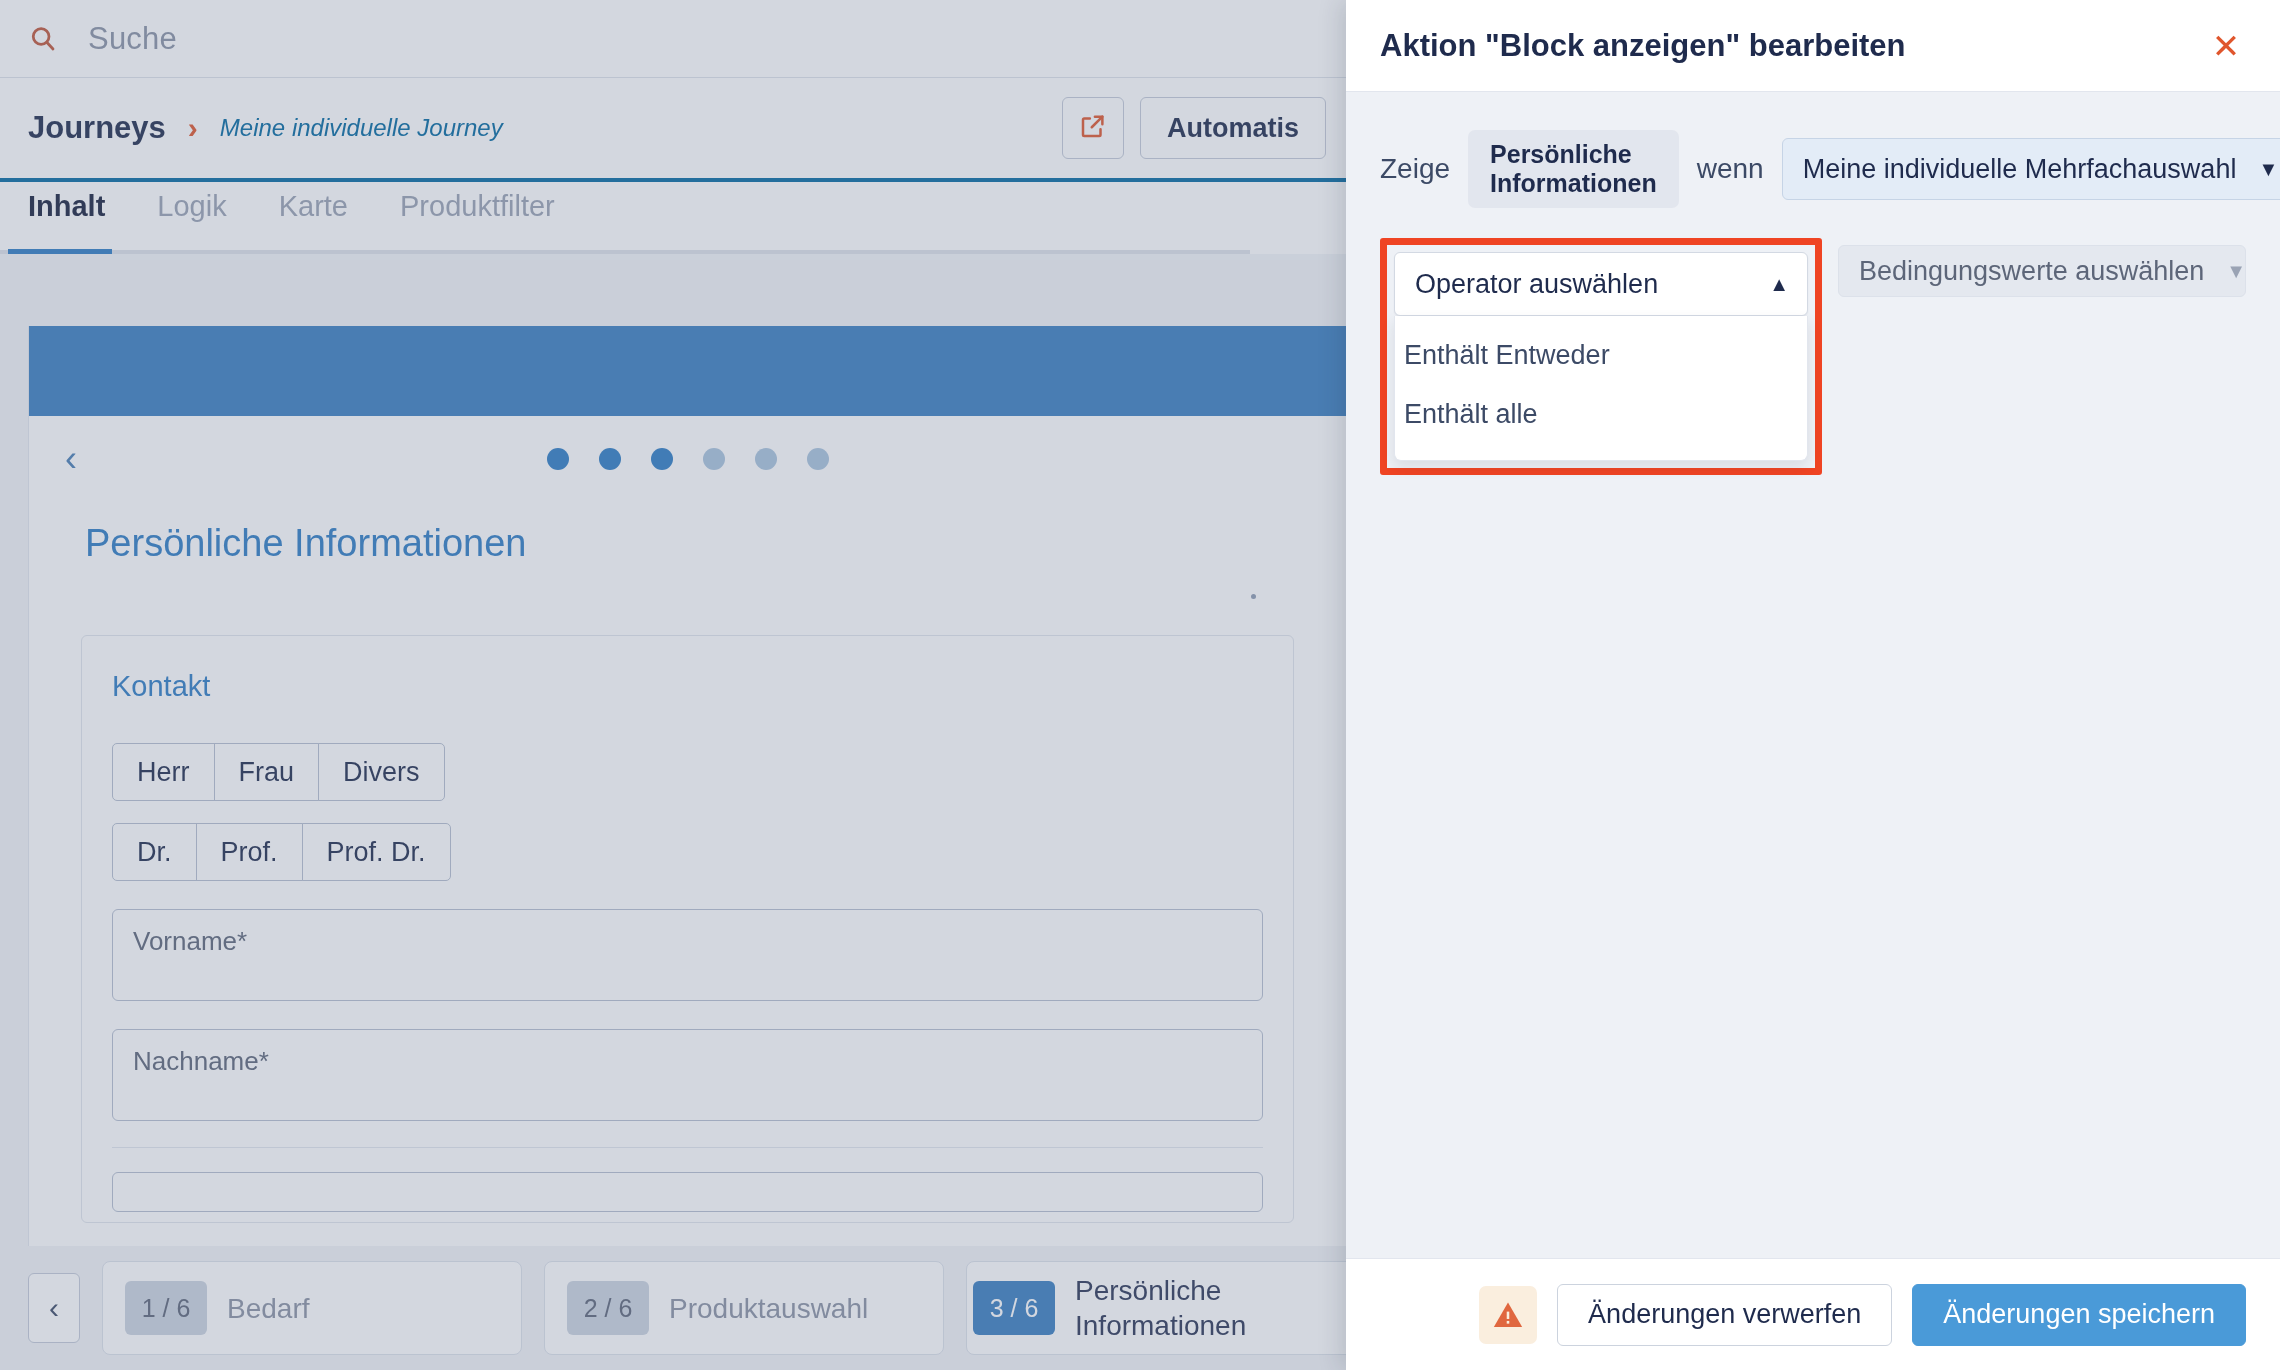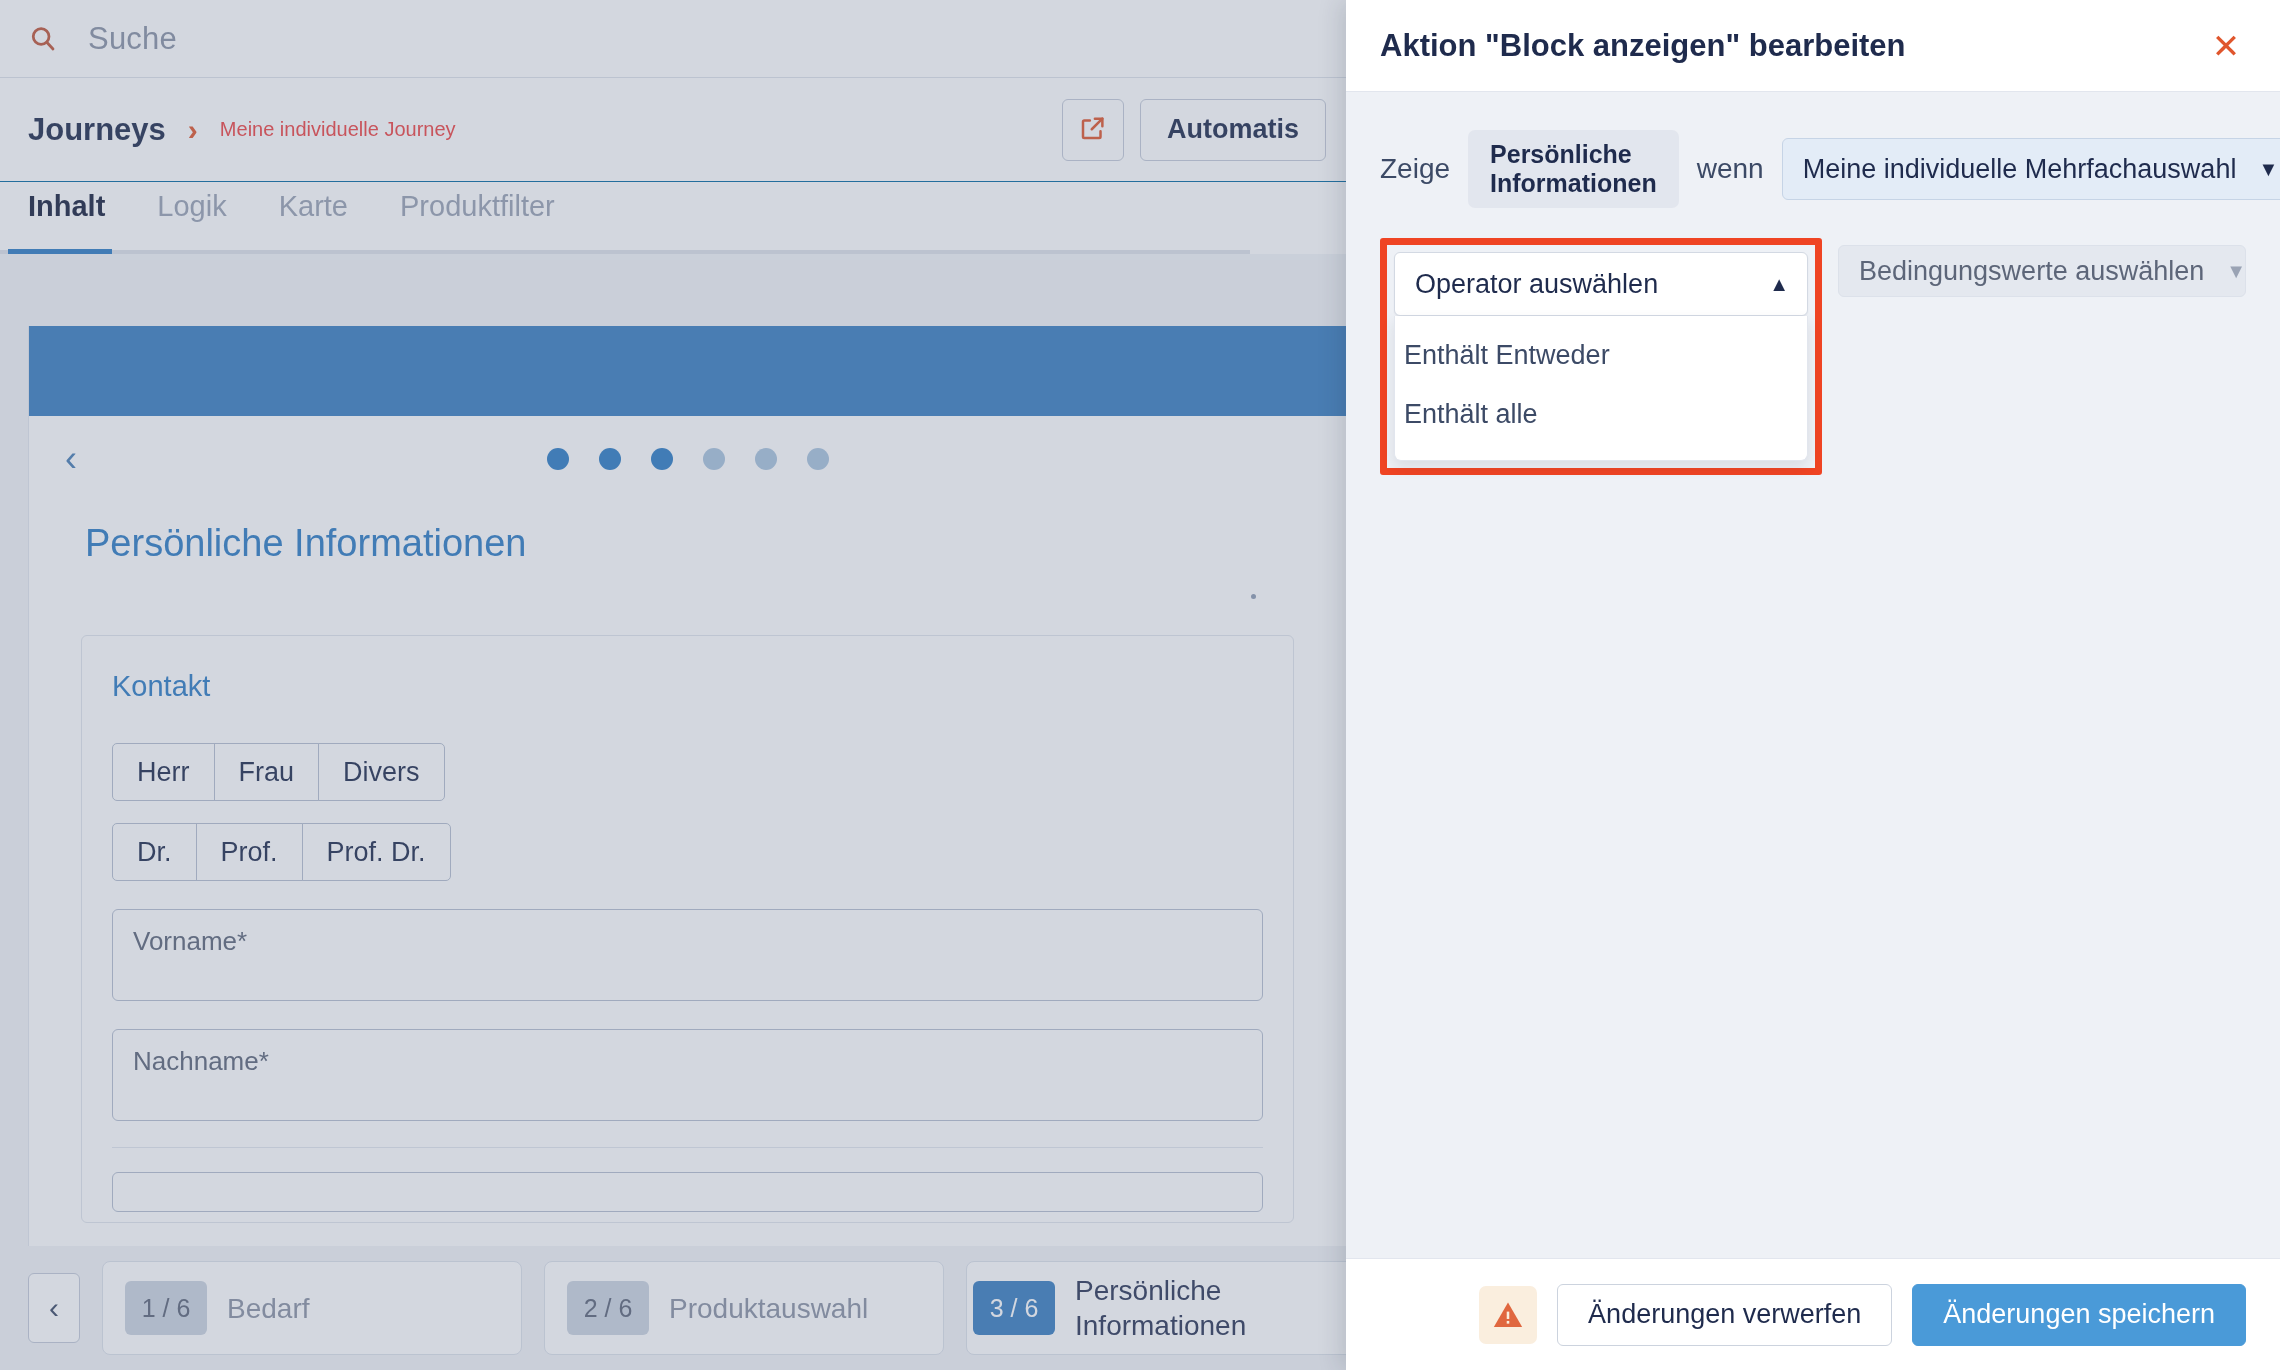--- a/index.html
+++ b/index.html
@@ -39,28 +39,28 @@
   .search-icon { margin-left: 28px; width: 30px; height: 30px; }
   .search-input-text {
     margin-left: 30px; font-size: 31px; color: #8a93a5; letter-spacing: .2px;
   }
 
   
   .crumbrow {
     position: absolute; left: 0; top: 78px;
     width: 1346px; height: 104px;
     background: #ffffff;
-    border-bottom: 1px solid #0369a1;
+    border-bottom: 4px solid #0369a1;
     display: flex; align-items: center;
   }
   .crumb-root {
     margin-left: 28px; font-size: 31px; font-weight: bold; color: #1f2b4d;
   }
   .crumb-sep { margin: 0 22px; color: #e0562d; font-size: 30px; font-weight: bold; }
-  .crumb-leaf { font-size: 20px; color: #ef4444; }
+  .crumb-leaf { font-size: 24px; color: #0369a1; font-style: italic; }
   .crumb-actions { margin-left: auto; display: flex; align-items: center; gap: 16px; padding-right: 20px; }
   .icon-btn {
     width: 62px; height: 62px; border: 1px solid #c4cbd8; border-radius: 6px;
     background: #ffffff; display: flex; align-items: center; justify-content: center;
   }
   .pill-btn {
     height: 62px; border: 1px solid #c4cbd8; border-radius: 6px; background: #ffffff;
     display: flex; align-items: center; padding: 0 26px;
     font-size: 27px; font-weight: bold; color: #1f2b4d; white-space: nowrap;
   }

